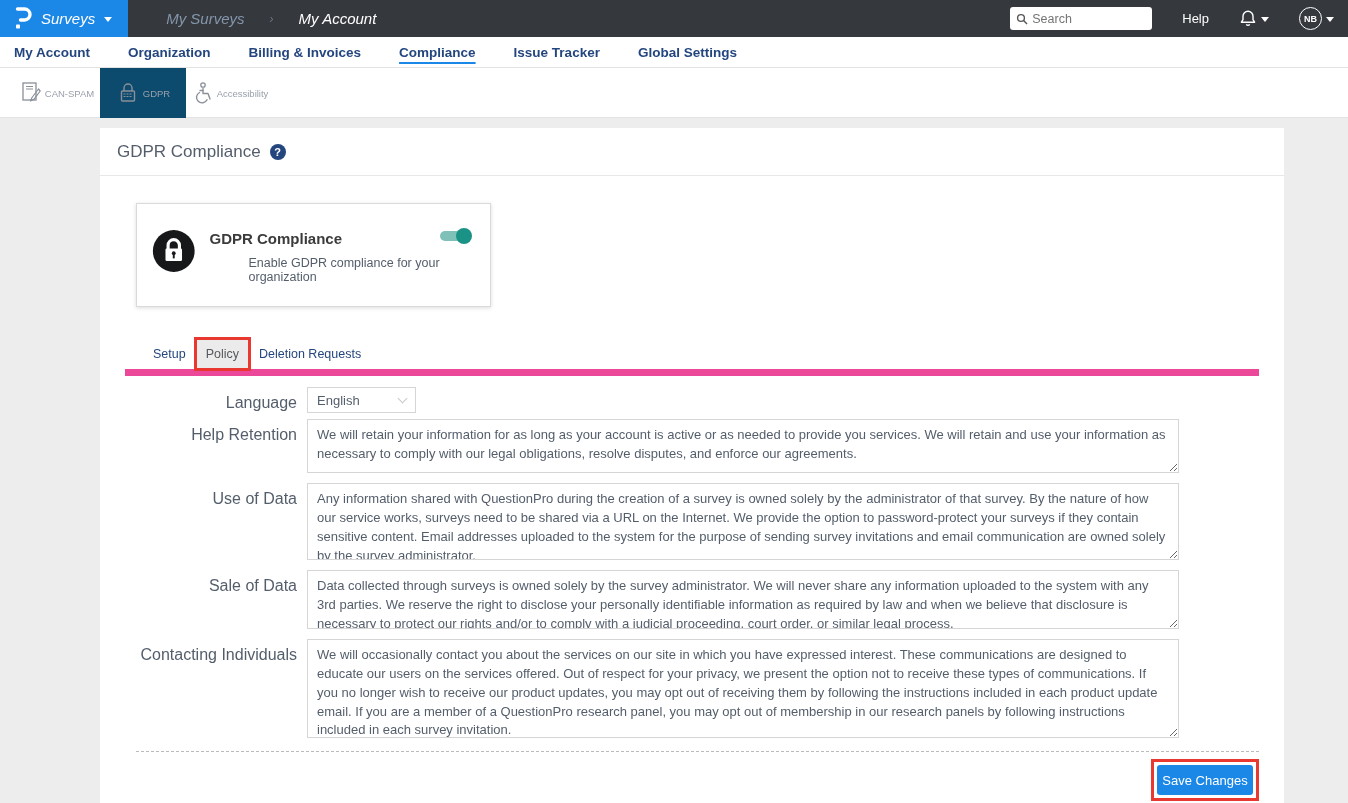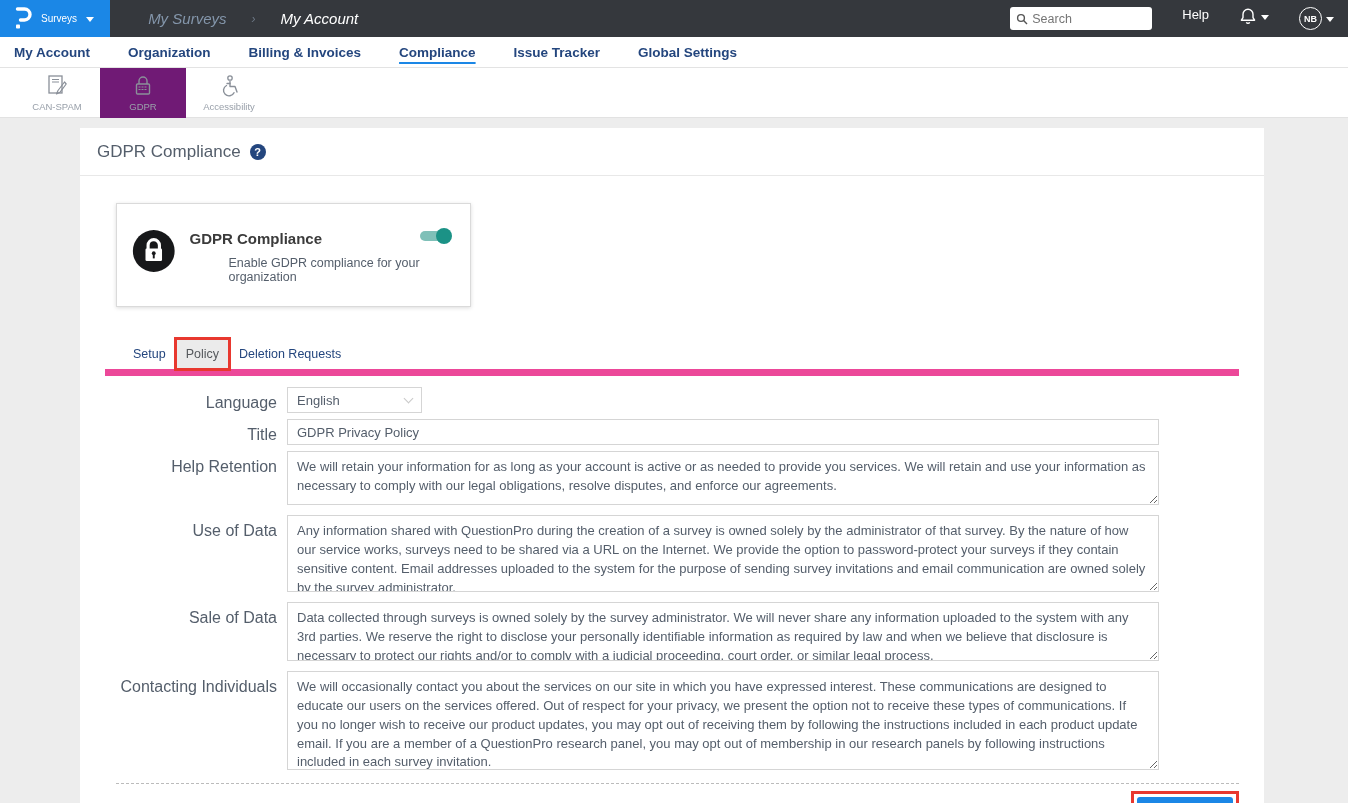--- a/index.html
+++ b/index.html
@@ -3,46 +3,46 @@
 <meta charset="utf-8">
 <style>
   * { box-sizing: border-box; margin: 0; padding: 0; }
   html,body { width:1348px; height:803px; overflow:hidden; }
   body { font-family:"Liberation Sans", sans-serif; background:#EDEDED; }
 
   
   .topbar { height:37px; background:#35383D; display:flex; align-items:center; }
   .logo-block { height:37px; background:#1B87E6; display:flex; align-items:center; padding:0 16px 0 12px; gap:9px; cursor:pointer; }
   .logo-p { width:20px; height:24px; }
-  .product-name { color:#fff; font-size:10px; }
+  .product-name { color:#fff; font-size:15px;font-style:italic; }
   .caret { width:0; height:0; border-left:4px solid transparent; border-right:4px solid transparent; border-top:5px solid #fff; margin-top:2px; }
   .breadcrumb { display:flex; align-items:center; gap:25px; margin-left:38px; font-size:15px;font-style:italic; }
   .crumb-muted { color:#8496AB; cursor:pointer; }
   .crumb-sep { color:#6E7987; font-size:12px; }
   .crumb-current { color:#FFFFFF; }
-  .topbar-right { margin-left:auto; display:flex; align-items:flex-start; gap:30px; padding-right:14px; }
+  .topbar-right { margin-left:auto; display:flex; align-items:center; gap:30px; padding-right:14px; }
   .searchbox { width:142px; height:23px; background:#fff; border-radius:3px; display:flex; align-items:center; padding:0 6px; gap:4px; }
   .searchbox input { border:none; outline:none; width:110px; font-size:12.5px; color:#444; font-family:"Liberation Sans",sans-serif; }
   .help-link { color:#fff; font-size:13px; cursor:pointer; }
   .iconwrap { display:flex; align-items:center; gap:4px; cursor:pointer; }
   .avatar { width:23px; height:23px; border:1.5px solid #fff; border-radius:50%; color:#fff; font-size:9px; font-weight:bold; display:flex; align-items:center; justify-content:center; }
 
   
   .secnav { height:31px; background:#fff; border-bottom:1px solid #E3E3E3; display:flex; align-items:center; padding-left:12px; gap:34px; }
   .secnav a { font-size:13.5px; font-weight:bold; color:#24467E; text-decoration:none; cursor:pointer; padding:6px 2px; }
   .secnav a.active { text-decoration:underline; text-decoration-color:#1B87E6; text-underline-offset:5px; text-decoration-thickness:2px; }
 
   
   .iconstrip { height:50px; background:#fff; display:flex; padding-left:14px; border-bottom:1px solid #E2E2E2; }
-  .icontab { width:86px; height:50px; display:flex; flex-direction:column; align-items:center; justify-content:center; gap:3px; cursor:pointer; }
-  .icontab.active { background:#701a75; }
+  .icontab { width:86px; height:50px; display:flex; flex-direction:row; align-items:center; justify-content:center; gap:3px; cursor:pointer; }
+  .icontab.active { background:#0c4a6e; }
   .icontab .lbl { font-size:9.5px; color:#99A0AA; }
 
   
-  .panel { position:absolute; left:80px; top:128px; width:1184px; height:675px; background:#fff; }
+  .panel { position:absolute; left:100px; top:128px; width:1184px; height:675px; background:#fff; }
   .panel-head { height:48px; display:flex; align-items:center; gap:9px; padding-left:17px; border-bottom:1px solid #E8E8E8; }
   .panel-title { font-size:17px; color:#545E6B; }
   .help-badge { width:16px; height:16px; border-radius:50%; background:#24467E; color:#fff; font-size:11px; font-weight:bold; display:flex; align-items:center; justify-content:center; cursor:pointer; }
   .panel-body { padding:0 25px; }
 
   
   .gdpr-card { margin:27px 0 0 11px; width:355px; height:104px; background:#fff; border:1px solid #DADADA; box-shadow:0 1px 4px rgba(0,0,0,0.14); display:flex; align-items:flex-start; padding:22px 18px 0 15px; position:relative; }
   .card-text { margin-left:14px; }
   .card-title { font-size:15px; font-weight:bold; color:#3B3B3B; margin-top:4px; }
   .card-sub { font-size:12.5px; color:#545E6B; margin-top:9px;margin-left:39px; }
@@ -53,21 +53,21 @@
   
   .subtabs { margin-top:32px; border-bottom:7px solid #ec4899; display:flex; align-items:flex-end; padding-left:18px; }
   .subtab { font-size:12.5px; color:#24467E; padding:8px 10px; cursor:pointer; white-space:nowrap; }
   .subtab.active { background:#EBEBEB; color:#55585C; outline:3px solid #E8382F; outline-offset:-1px; }
 
   
   .form { margin-top:11px; }
   .frow { display:flex; margin-bottom:6px; }
   .flabel { width:172px; text-align:right; font-size:16px; font-weight:normal; color:#545E6B; padding-top:7px; flex-shrink:0; }
   .fcontrol { margin-left:10px; }
-  .select { width:135px; height:26px; border:1px solid #D5D5D5; background:#fff; display:flex; align-items:center; justify-content:space-between; padding:0 9px; font-size:13px; color:#545E6B; cursor:pointer; }
+  .select { width:109px; height:26px; border:1px solid #D5D5D5; background:#fff; display:flex; align-items:center; justify-content:space-between; padding:0 9px; font-size:13px; color:#545E6B; cursor:pointer; }
   .chev { width:7px; height:7px; border-right:1.5px solid #C9C9C9; border-bottom:1.5px solid #C9C9C9; transform:rotate(45deg); margin-top:-4px; }
   .tinput { width:872px; height:26px; border:1px solid #D5D5D5; padding:0 9px; font-size:13px; color:#545E6B; font-family:"Liberation Sans",sans-serif; outline:none; }
   textarea.tarea { width:872px; border:1px solid #D5D5D5; padding:6px 9px; font-size:13px; line-height:1.45; color:#545E6B; font-family:"Liberation Sans",sans-serif; resize:vertical; outline:none; }
   .h2l { height:54px; } .h4l { height:77px; } .h3l { height:59px; } .h5l { height:99px; }
 
   .dashed-sep { margin:9px 0 0 11px; border-top:1px dashed #BBBBBB; }
   .save-row { display:flex; justify-content:flex-end; margin-top:7px; }
   .save-annotation { border:3px solid #E8382F; padding:3px; }
   .save-btn { width:96px; height:30px; background:#1B87E6; color:#fff; font-size:13px; border:none; border-radius:3px; cursor:pointer; font-family:"Liberation Sans",sans-serif; }
 
@@ -188,26 +188,20 @@
       <div class="frow">
         <div class="flabel">Language</div>
         <div class="fcontrol">
           <div class="select">
             <span>English</span>
             <span class="chev"></span>
           </div>
         </div>
       </div>
       <div class="frow">
-        <div class="flabel">Title</div>
-        <div class="fcontrol">
-          <input class="tinput" type="text" value="GDPR Privacy Policy" style="">
-        </div>
-      </div>
-      <div class="frow">
         <div class="flabel">Help Retention</div>
         <div class="fcontrol">
           <textarea class="tarea h2l" style="">We will retain your information for as long as your account is active or as needed to provide you services. We will retain and use your information as necessary to comply with our legal obligations, resolve disputes, and enforce our agreements.</textarea>
         </div>
       </div>
       <div class="frow">
         <div class="flabel">Use of Data</div>
         <div class="fcontrol">
           <textarea class="tarea h4l" style="">Any information shared with QuestionPro during the creation of a survey is owned solely by the administrator of that survey. By the nature of how our service works, surveys need to be shared via a URL on the Internet. We provide the option to password-protect your surveys if they contain sensitive content. Email addresses uploaded to the system for the purpose of sending survey invitations and email communication are owned solely by the survey administrator.</textarea>
         </div>

